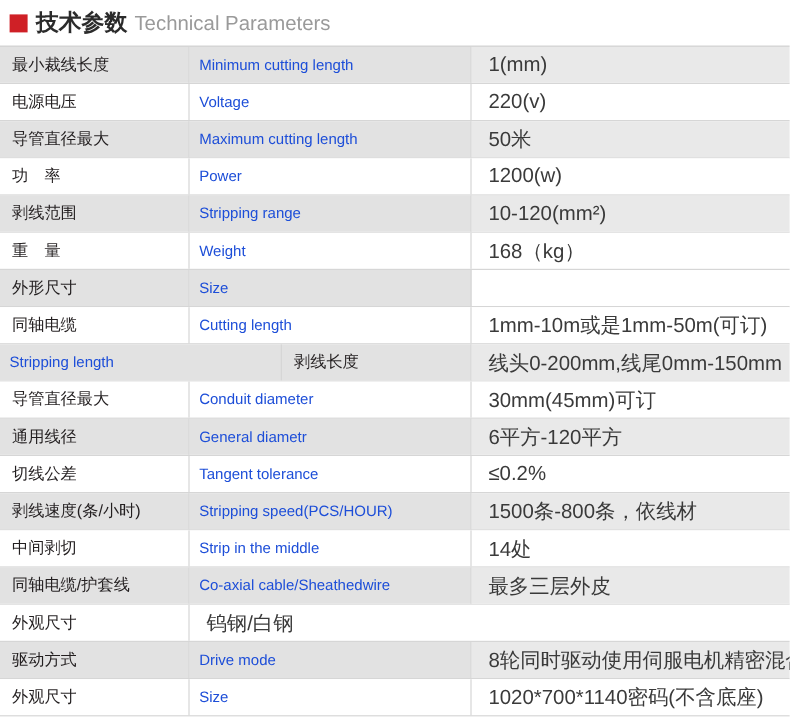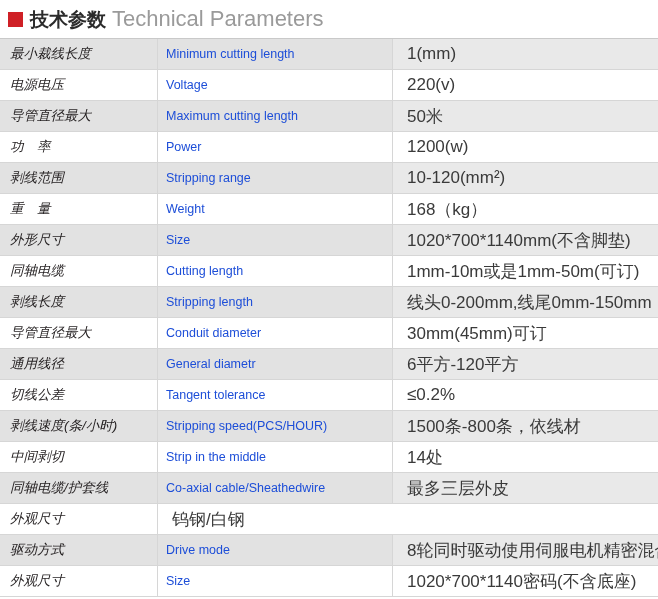--- a/index.html
+++ b/index.html
@@ -37,21 +37,21 @@
   }
   .header-cn {
     font-size: 19px;
     font-weight: bold;
     color: #2b2b2b;
     letter-spacing: 0px;
     line-height: 1;
     white-space: nowrap;
   }
   .header-en {
-    font-size: 22px;
+    font-size: 17px;
     color: #9a9a9a;
     font-weight: normal;
     line-height: 1;
     margin-left: 6px;
     white-space: nowrap;
   }
 
   
   .table {
     width: 658px;
@@ -74,21 +74,20 @@
     overflow: hidden;
     white-space: nowrap;
   }
   .c-cn {
     width: 158px;
     flex: 0 0 158px;
     padding-left: 10px;
     font-size: 13.5px;
     color: #231f20;
     border-right: 1px solid #d6d6d6;
-    font-style: italic;
   }
   .c-en {
     width: 235px;
     flex: 0 0 235px;
     padding-left: 8px;
     font-size: 12.5px;
     color: #1d4ed8;
     border-right: 1px solid #d6d6d6;
   }
   .c-val {
@@ -140,30 +139,29 @@
         <div class="cell c-val">10-120(mm²)</div>
       </div>
       <div class="row plain">
         <div class="cell c-cn">重　量</div>
         <div class="cell c-en">Weight</div>
         <div class="cell c-val">168（kg）</div>
       </div>
       <div class="row band">
         <div class="cell c-cn">外形尺寸</div>
         <div class="cell c-en">Size</div>
-        <div class="cell c-val">1020*700*1140mm(不含脚垫)</div>
       </div>
       <div class="row plain">
         <div class="cell c-cn">同轴电缆</div>
         <div class="cell c-en">Cutting length</div>
         <div class="cell c-val">1mm-10m或是1mm-50m(可订)</div>
       </div>
       <div class="row band">
+        <div class="cell c-en">Stripping length</div>
         <div class="cell c-cn">剥线长度</div>
-        <div class="cell c-en">Stripping length</div>
         <div class="cell c-val">线头0-200mm,线尾0mm-150mm</div>
       </div>
       <div class="row plain">
         <div class="cell c-cn">导管直径最大</div>
         <div class="cell c-en">Conduit diameter</div>
         <div class="cell c-val">30mm(45mm)可订</div>
       </div>
       <div class="row band">
         <div class="cell c-cn">通用线径</div>
         <div class="cell c-en">General diametr</div>

